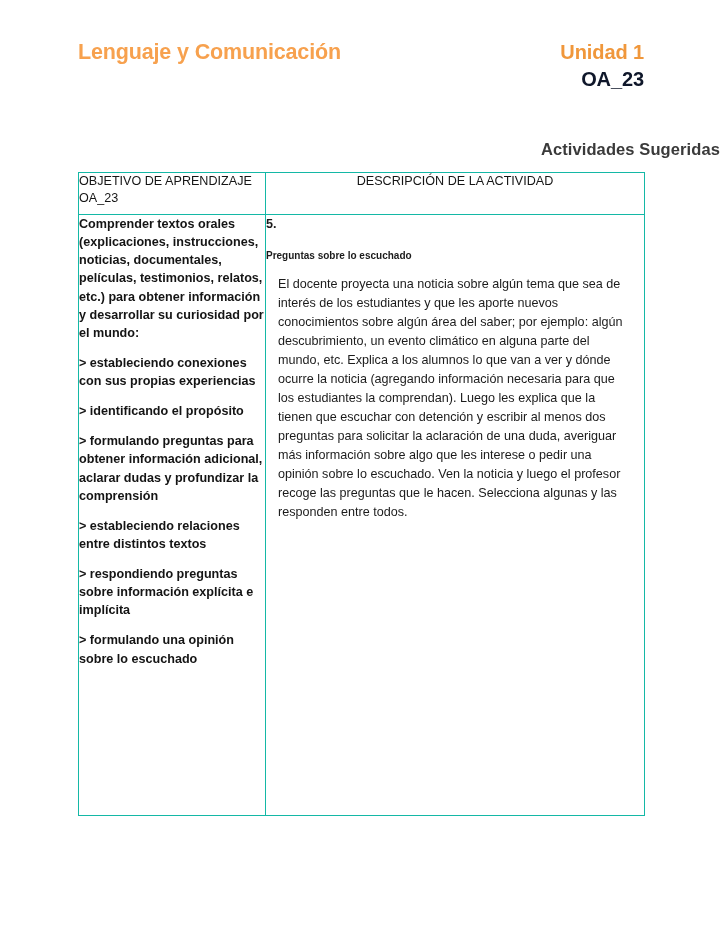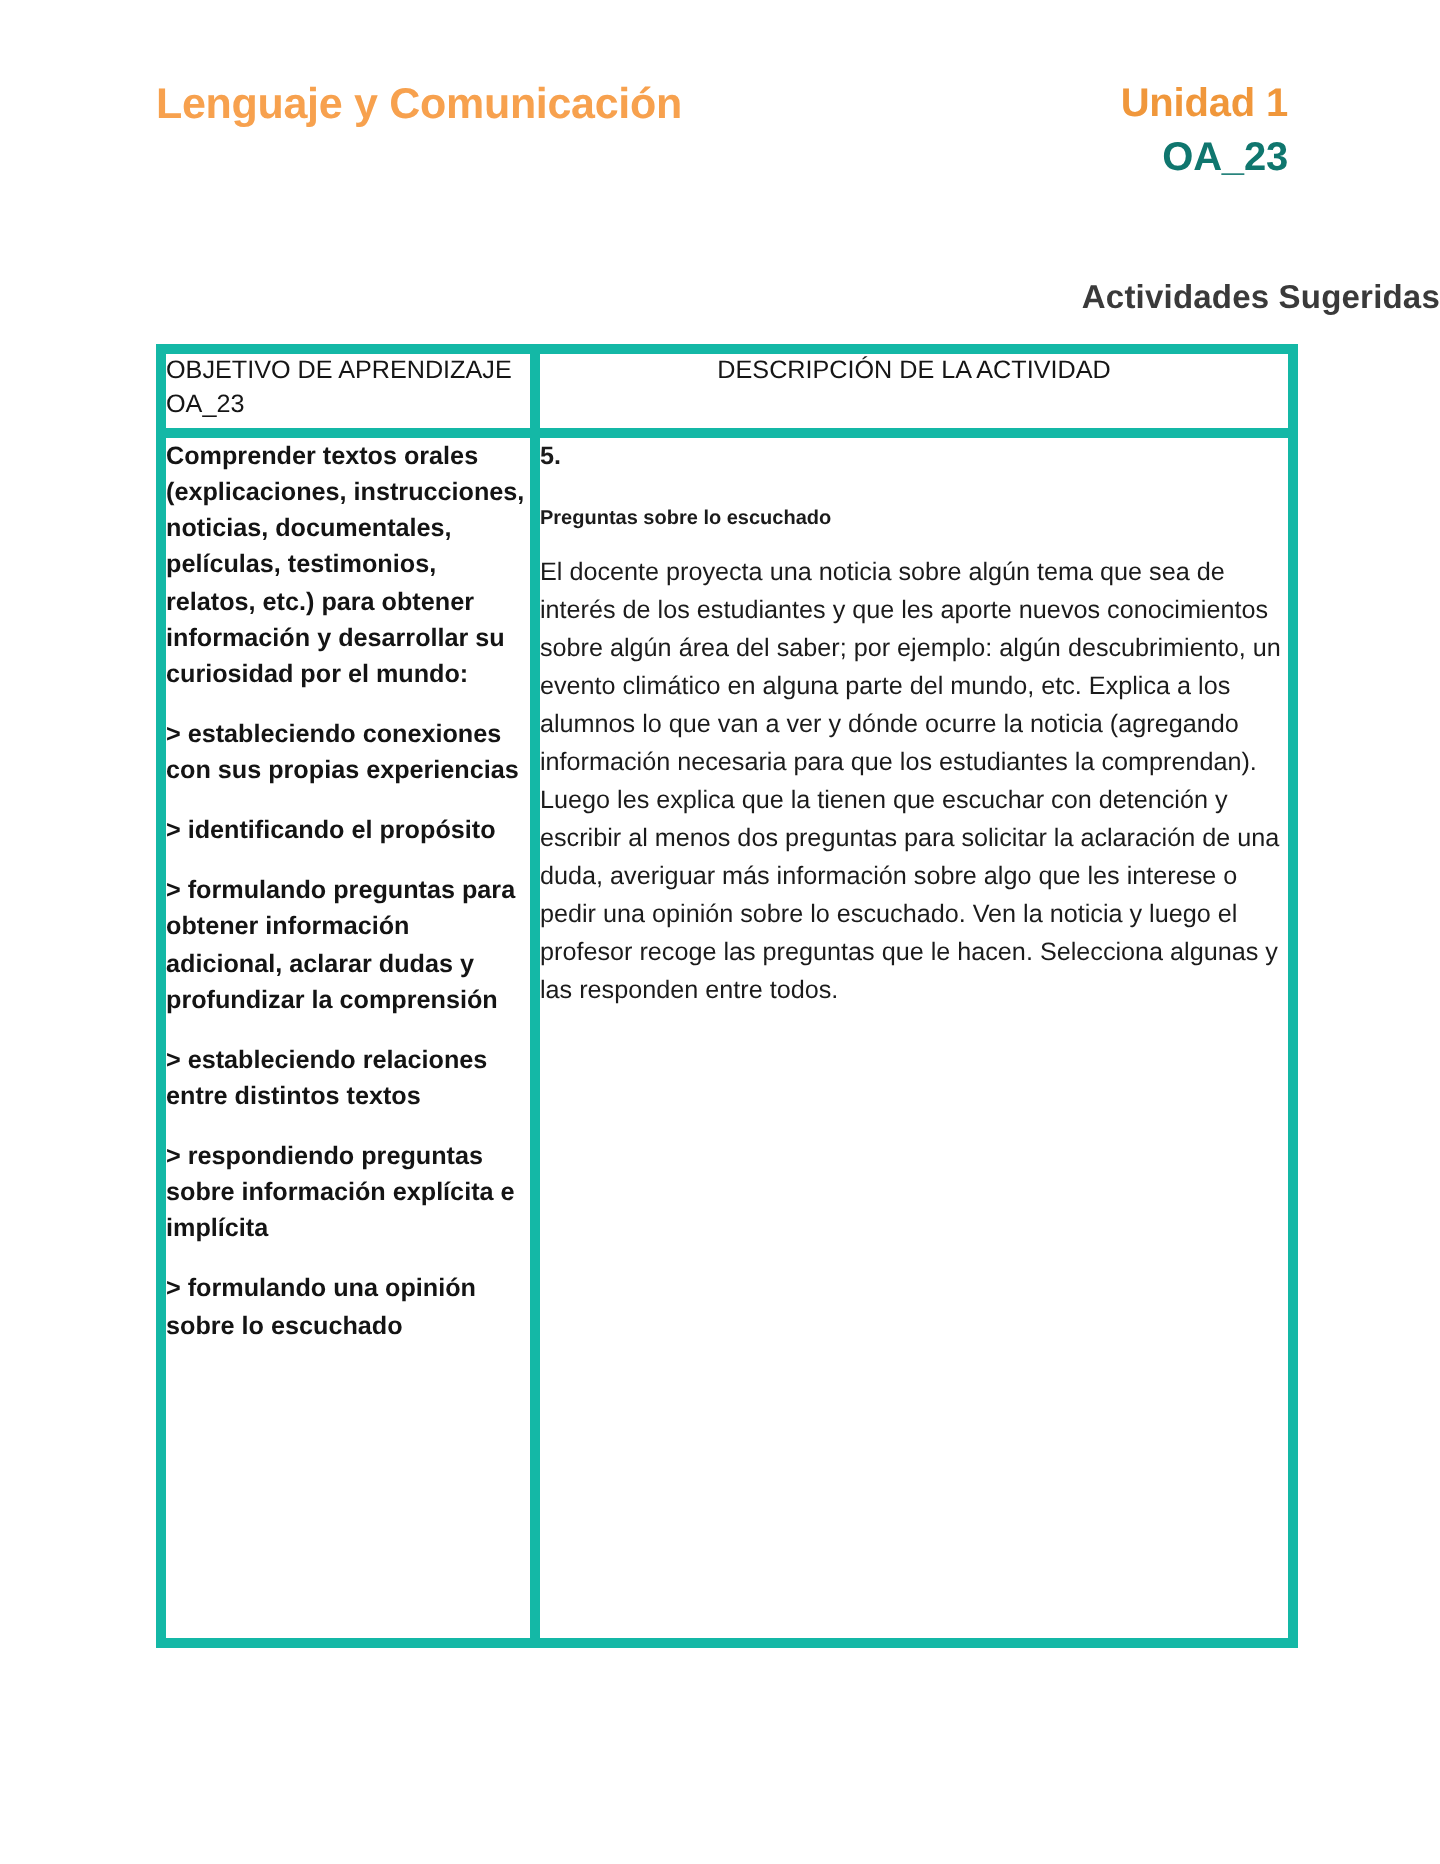--- a/index.html
+++ b/index.html
@@ -67,21 +67,21 @@
   .unit-label {
     font-size: 20px;
     font-weight: bold;
     color: #F0973B;
     letter-spacing: -0.1px;
     white-space: nowrap;
   }
   .oa-label {
     font-size: 20px;
     font-weight: bold;
-    color: #0f766e;
+    color: #0f172a;
     letter-spacing: -0.1px;
     margin-top: 4px;
     white-space: nowrap;
   }
 
   
   .section-title {
     position: absolute;
     left: 0;
     top: 140px;
@@ -97,21 +97,21 @@
   .activity-table {
     position: absolute;
     left: 78px;
     top: 172px;
     width: 566px;
     border-collapse: collapse;
     table-layout: fixed;
   }
   .activity-table td,
   .activity-table th {
-    border: 5px solid #14b8a6;
+    border: 1px solid #14b8a6;
     vertical-align: top;
     padding: 0;
   }
   col.col-objective { width: 187px; }
   col.col-description { width: 379px; }
 
   .th-objective {
     padding: 7px 8px 9px 8px;
     font-size: 12.6px;
     font-weight: normal;
@@ -152,21 +152,21 @@
     font-weight: bold;
     margin: 0 0 14px 0;
     font-size: 12.6px;
   }
   .desc-subtitle {
     font-weight: bold;
     margin: 0 0 10px 0;
     font-size: 10px;
   }
   .desc-body {
-    margin: 0;
+    margin: 12px;
     font-size: 12.6px;
     line-height: 1.51;
     text-align: left;
   }
 </style>
 </head>
 <body>
 
 <div class="page">
 

